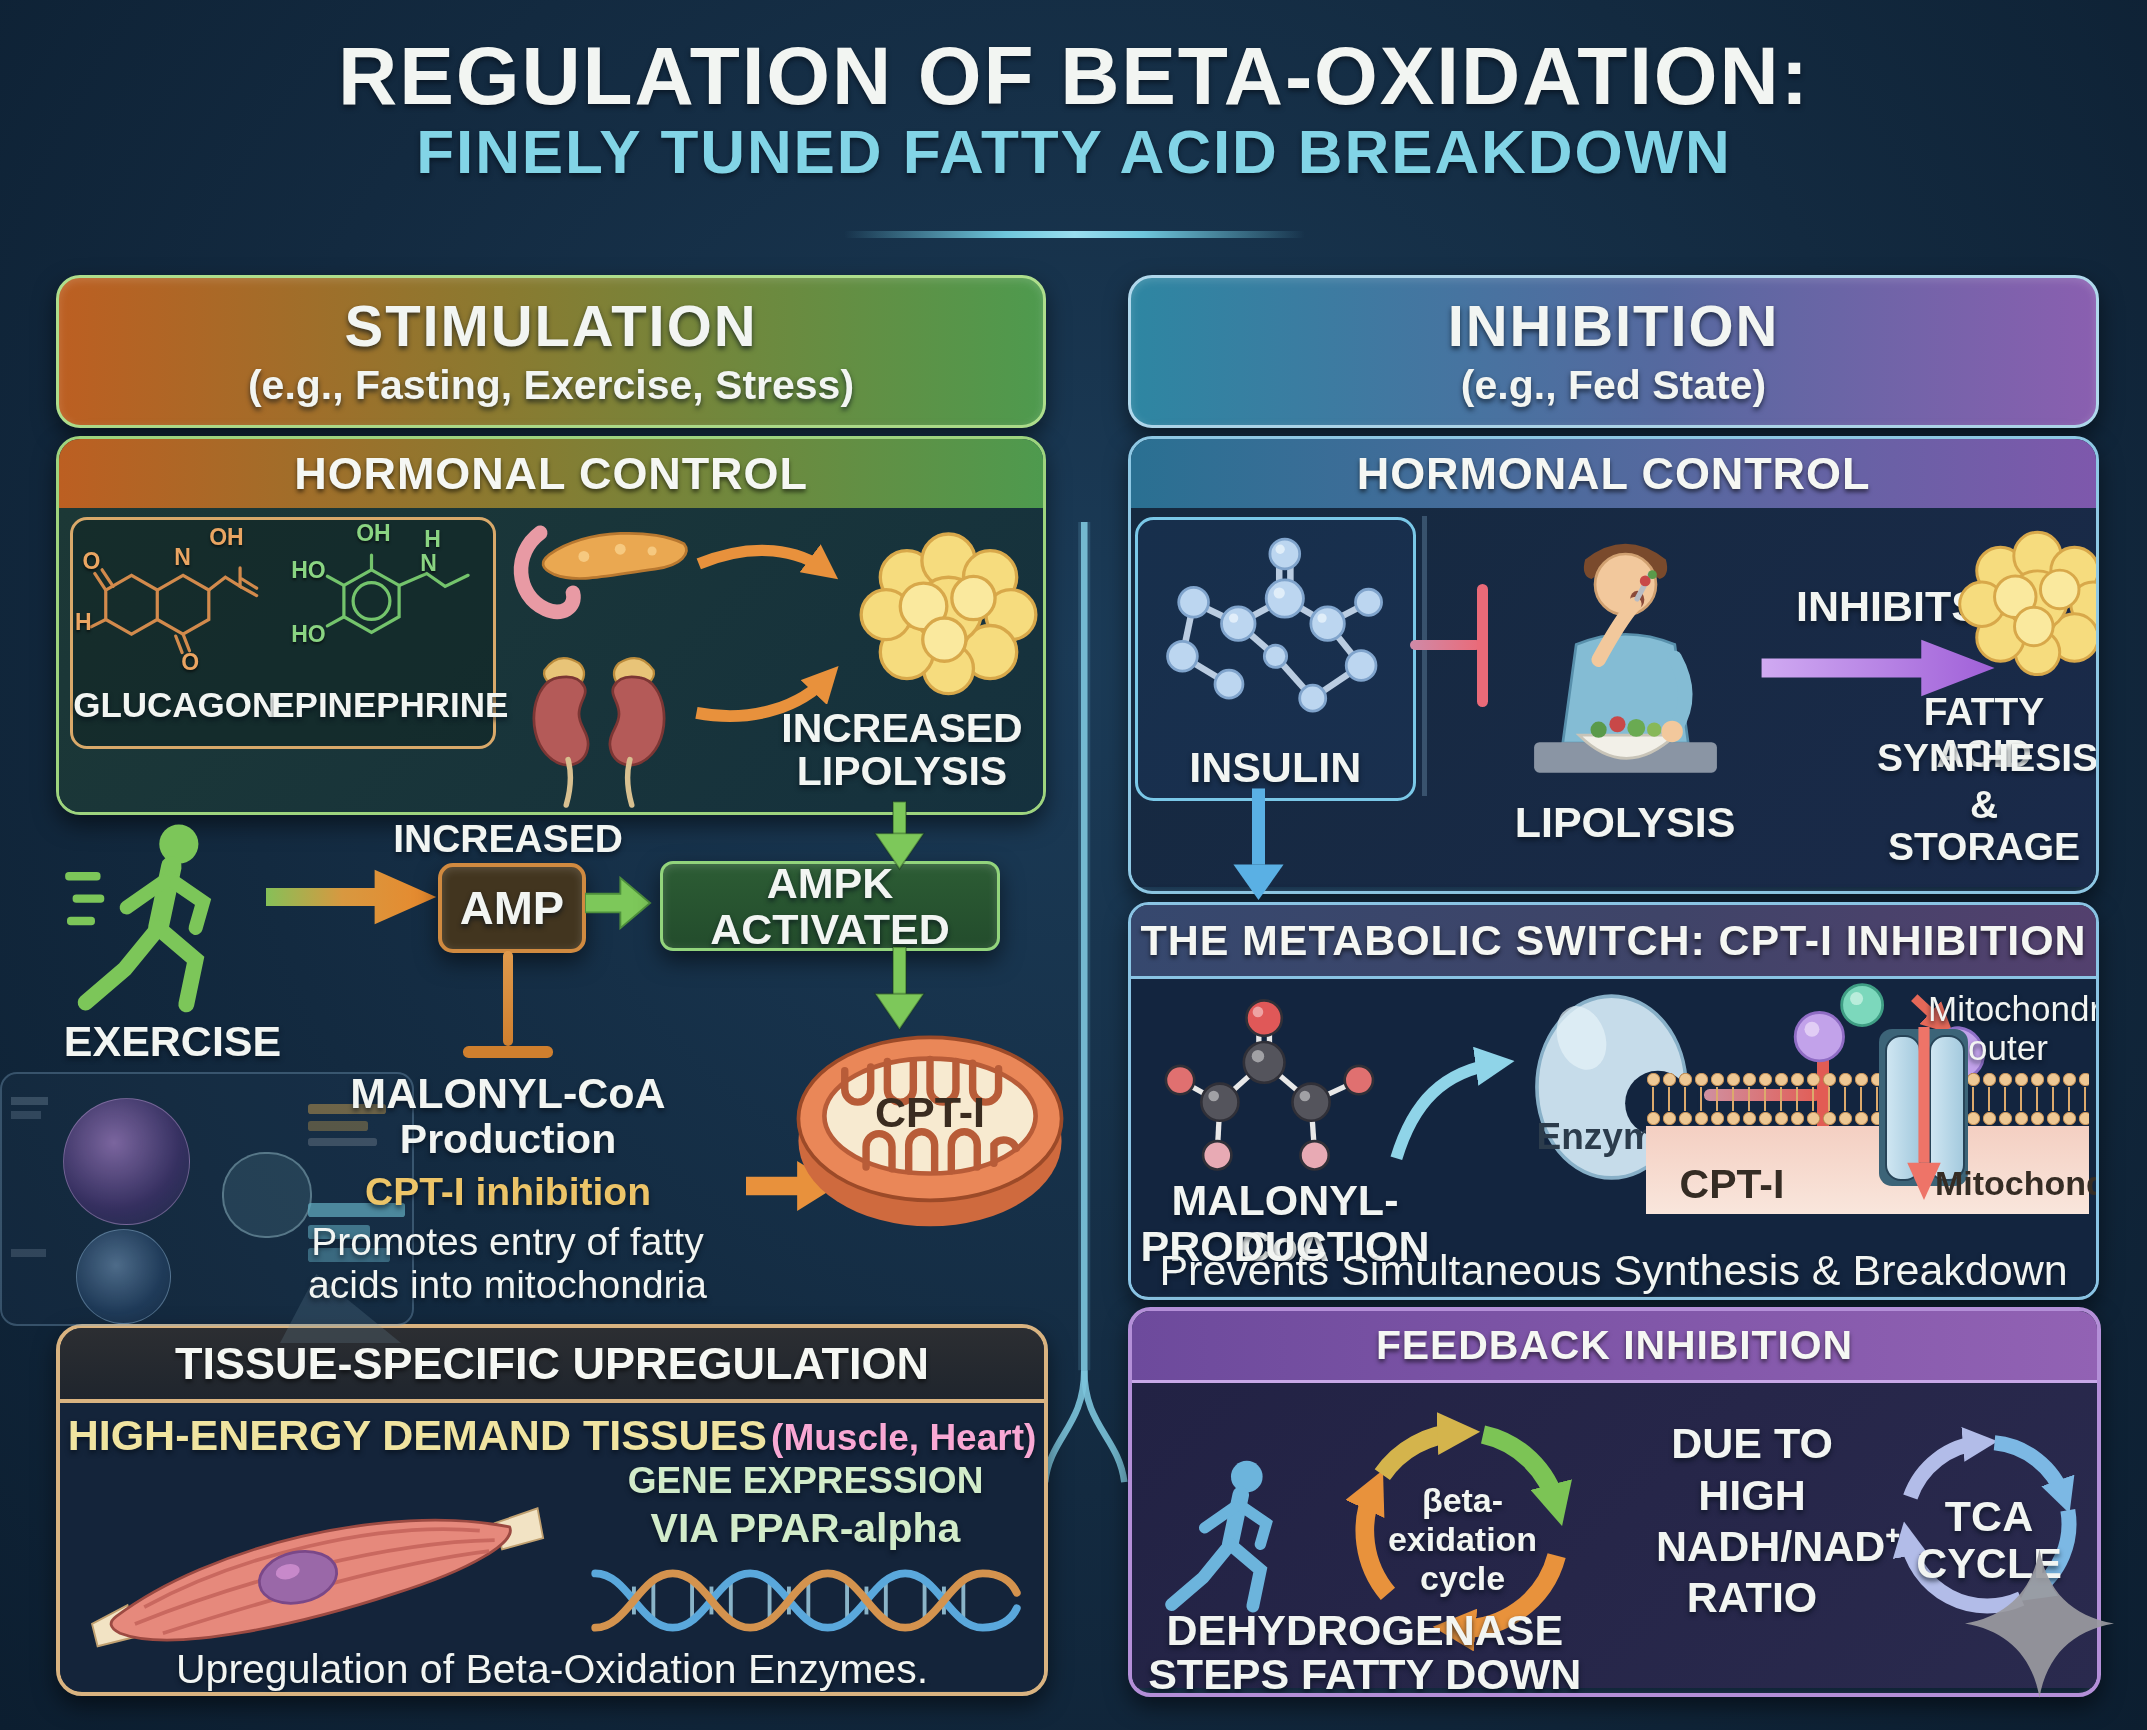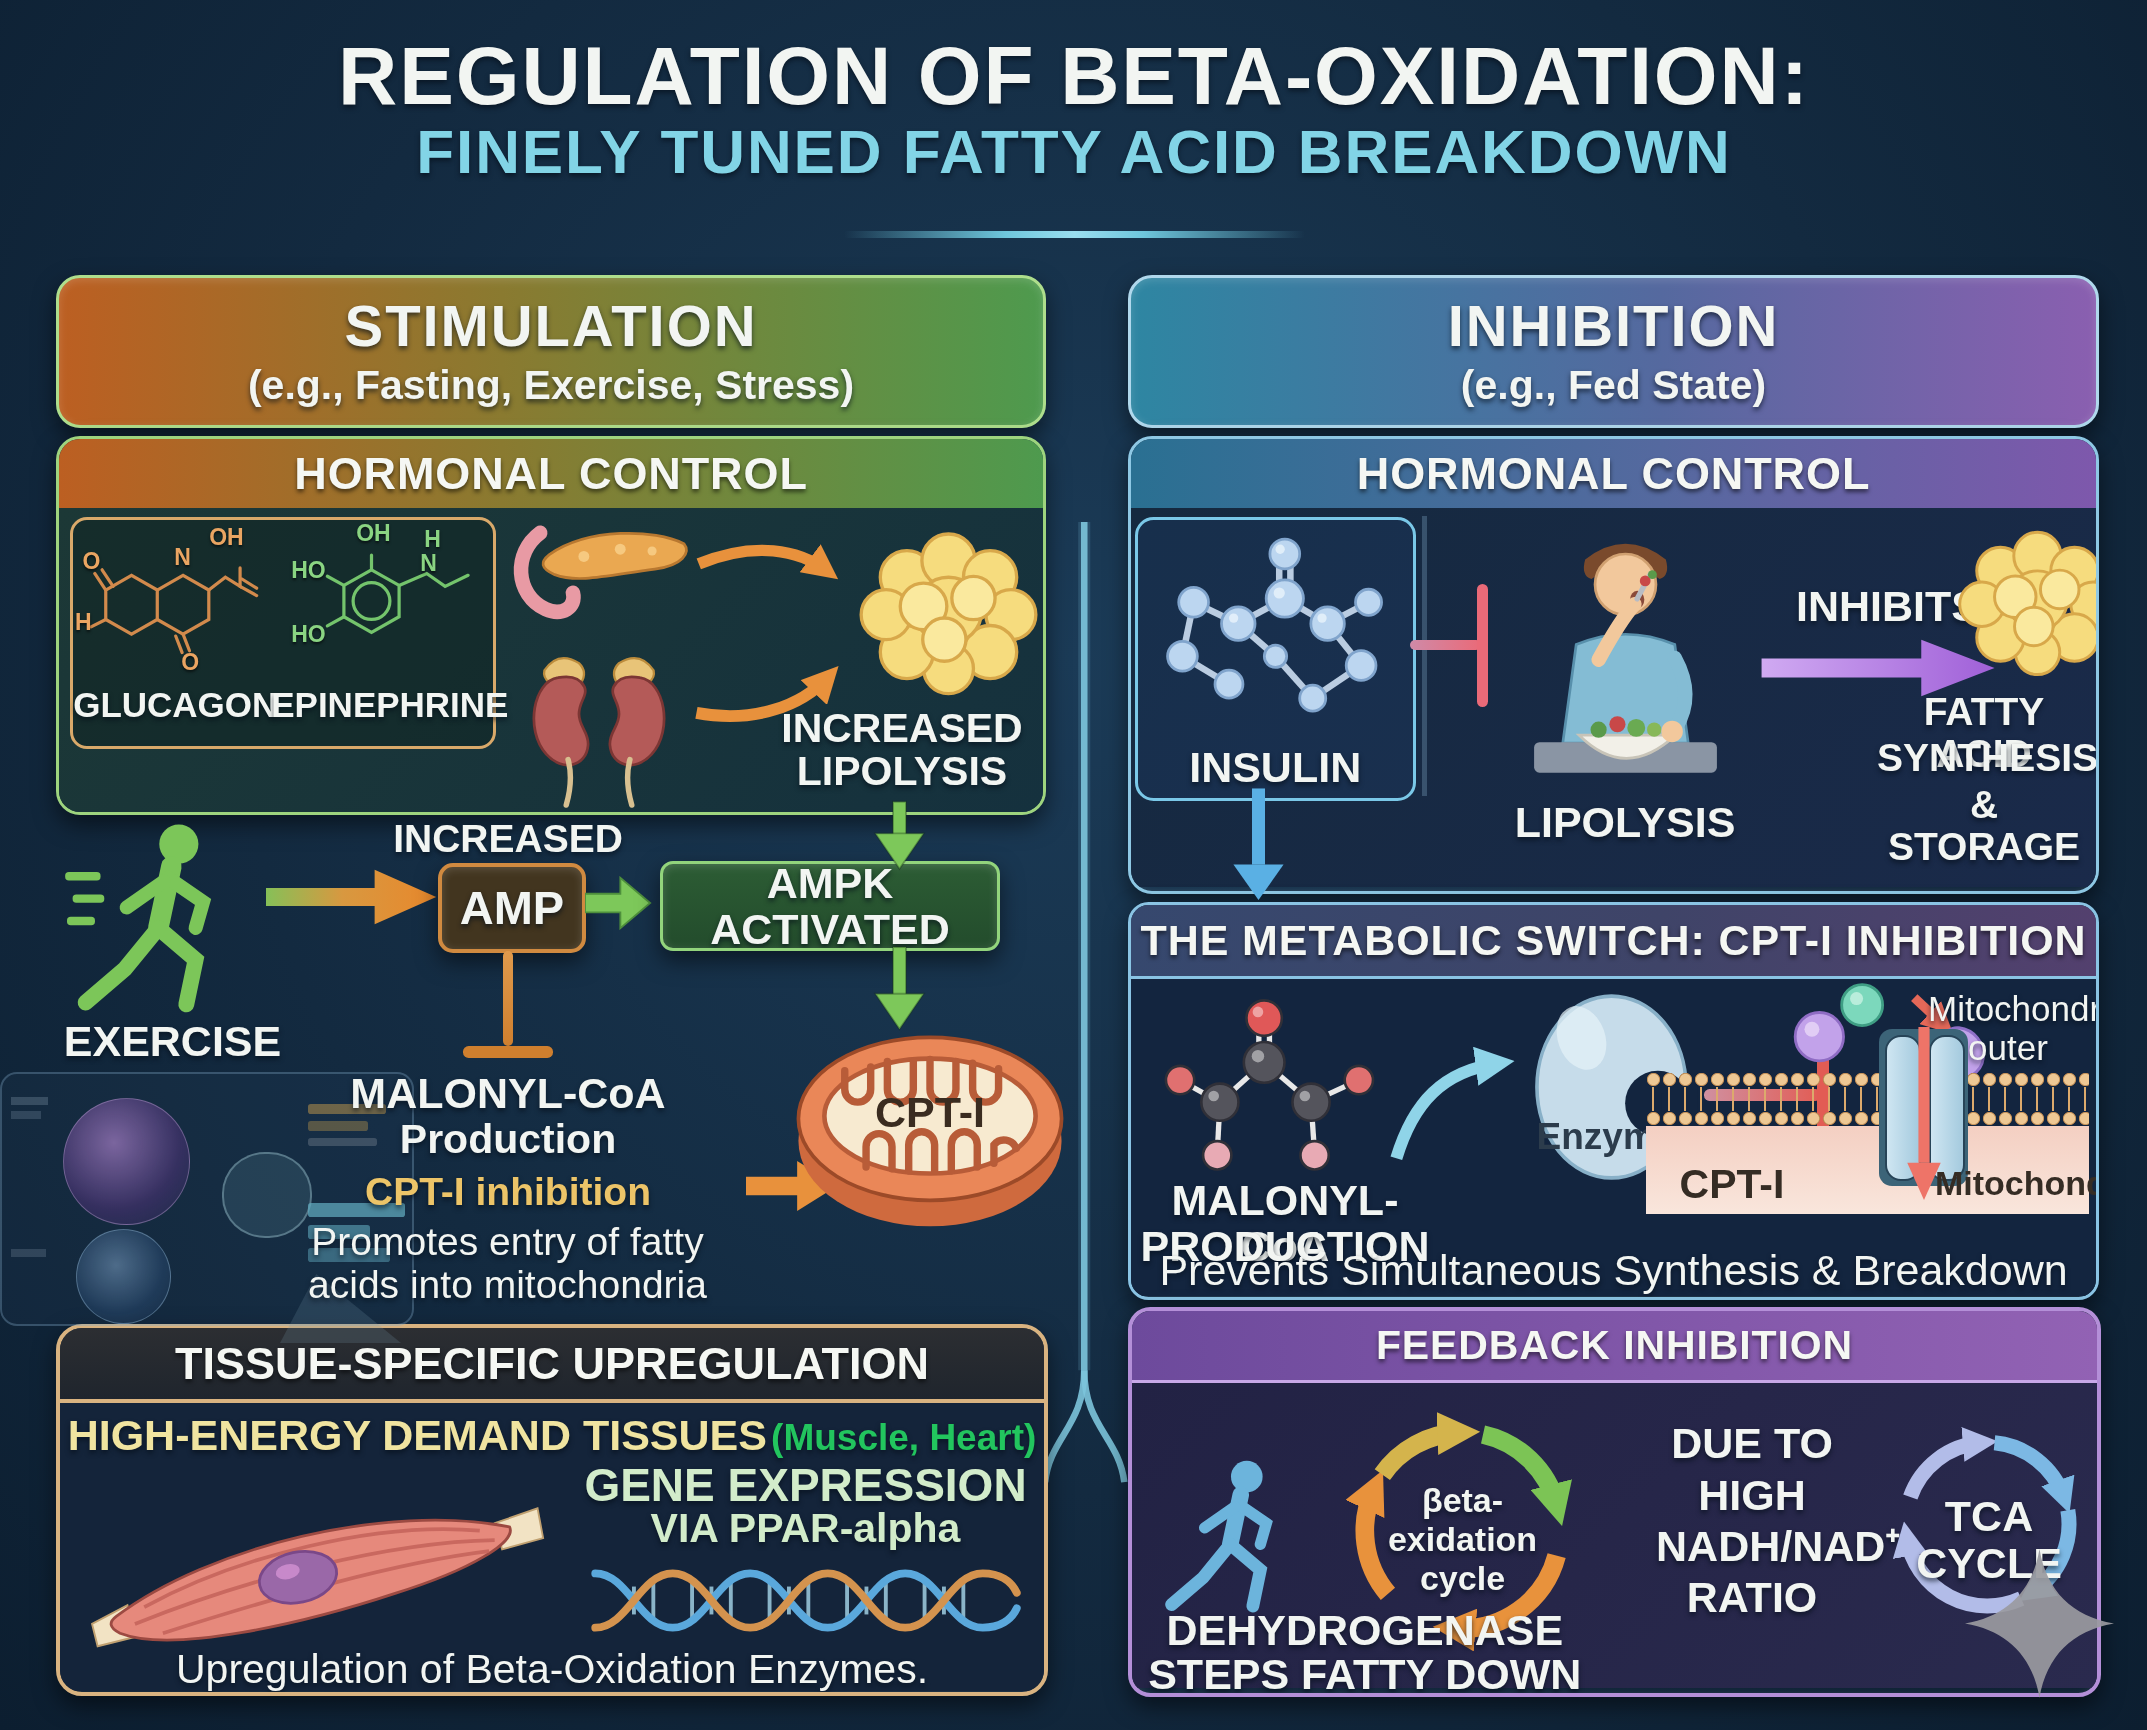--- a/index.html
+++ b/index.html
@@ -247,35 +247,35 @@
       <path d="M219,166 L219,146 A14,14 0 0 1 243,150"></path>
     </g>
   </svg>
   <div class="abs txt" style="left:791px;top:1089px;width:278px;font-size:43px;color:#3a2c20;text-shadow:none;z-index:4;">CPT-I</div>
 
   <div class="panel" style="left:56px;top:1324px;width:984px;height:364px;border:4.7px solid #d9b380;border-radius:26px;z-index:2;">
     <div class="panel-head" style="height:71px;font-size:45px;background:linear-gradient(180deg,#2c2e32,#1f252d);border-bottom:4.7px solid #d9b380;">TISSUE-SPECIFIC UPREGULATION</div>
     <div style="position:relative;height:288px;background:#14243a;">
       <div class="abs" style="left:0;top:9.3px;width:100%;text-align:center;z-index:2;">
         <span class="txt" style="font-size:43px;color:#f0e4a0;">HIGH-ENERGY DEMAND TISSUES</span>
-        <span class="txt" style="font-size:37px;color:#22c55e;margin-top:15px;">(Muscle, Heart)</span>
+        <span class="txt" style="font-size:37px;color:#f9a8d4;margin-top:15px;">(Muscle, Heart)</span>
       </div>
       <svg class="abs" style="left:18.6px;top:62px;width:466px;height:219px;" viewBox="0 0 500 230">
         <polygon points="14,168 52,148 60,182 20,192" fill="#f2e3c4" stroke="#c0a070" stroke-width="2"></polygon>
         <polygon points="446,60 492,44 498,76 454,88" fill="#f2e3c4" stroke="#c0a070" stroke-width="2"></polygon>
         <path d="M40,160 C140,85 330,38 462,64 C470,80 420,110 340,135 C240,168 100,200 44,178 C32,172 32,166 40,160 Z" fill="#e6897c" stroke="#9c4a42" stroke-width="3"></path>
         <g stroke="#c4635a" stroke-width="4" fill="none" opacity=".85">
           <path d="M70,150 C170,95 320,58 430,68"></path>
           <path d="M60,168 C180,120 330,80 446,78"></path>
           <path d="M90,178 C210,140 340,102 440,90"></path>
         </g>
         <ellipse cx="235" cy="118" rx="42" ry="27" fill="#9a68a8" stroke="#7a4888" stroke-width="3" transform="rotate(-12 235 118)"></ellipse>
         <ellipse cx="224" cy="112" rx="13" ry="8" fill="#cf8fd0" opacity=".85" transform="rotate(-12 224 112)"></ellipse>
       </svg>
-      <div class="abs txt" style="left:522px;top:58px;width:447px;font-size:46px;color:#d2ecca;">GENE EXPRESSION</div>
+      <div class="abs txt" style="left:522px;top:58px;width:447px;font-size:37px;color:#d2ecca;">GENE EXPRESSION</div>
       <div class="abs txt" style="left:522px;top:103px;width:447px;font-size:41px;color:#d2ecca;">VIA PPAR-alpha</div>
       <svg class="abs" style="left:527px;top:151px;width:438px;height:93px;" viewBox="0 0 560 120">
         <g stroke="#8ab4c8" stroke-width="5">
           <line x1="58" y1="42" x2="58" y2="78"></line>
             <line x1="83" y1="34" x2="83" y2="86"></line>
             <line x1="133" y1="34" x2="133" y2="86"></line>
           <line x1="158" y1="42" x2="158" y2="78"></line>
             <line x1="183" y1="34" x2="183" y2="86"></line>
             <line x1="233" y1="34" x2="233" y2="86"></line>
           <line x1="258" y1="42" x2="258" y2="78"></line>

